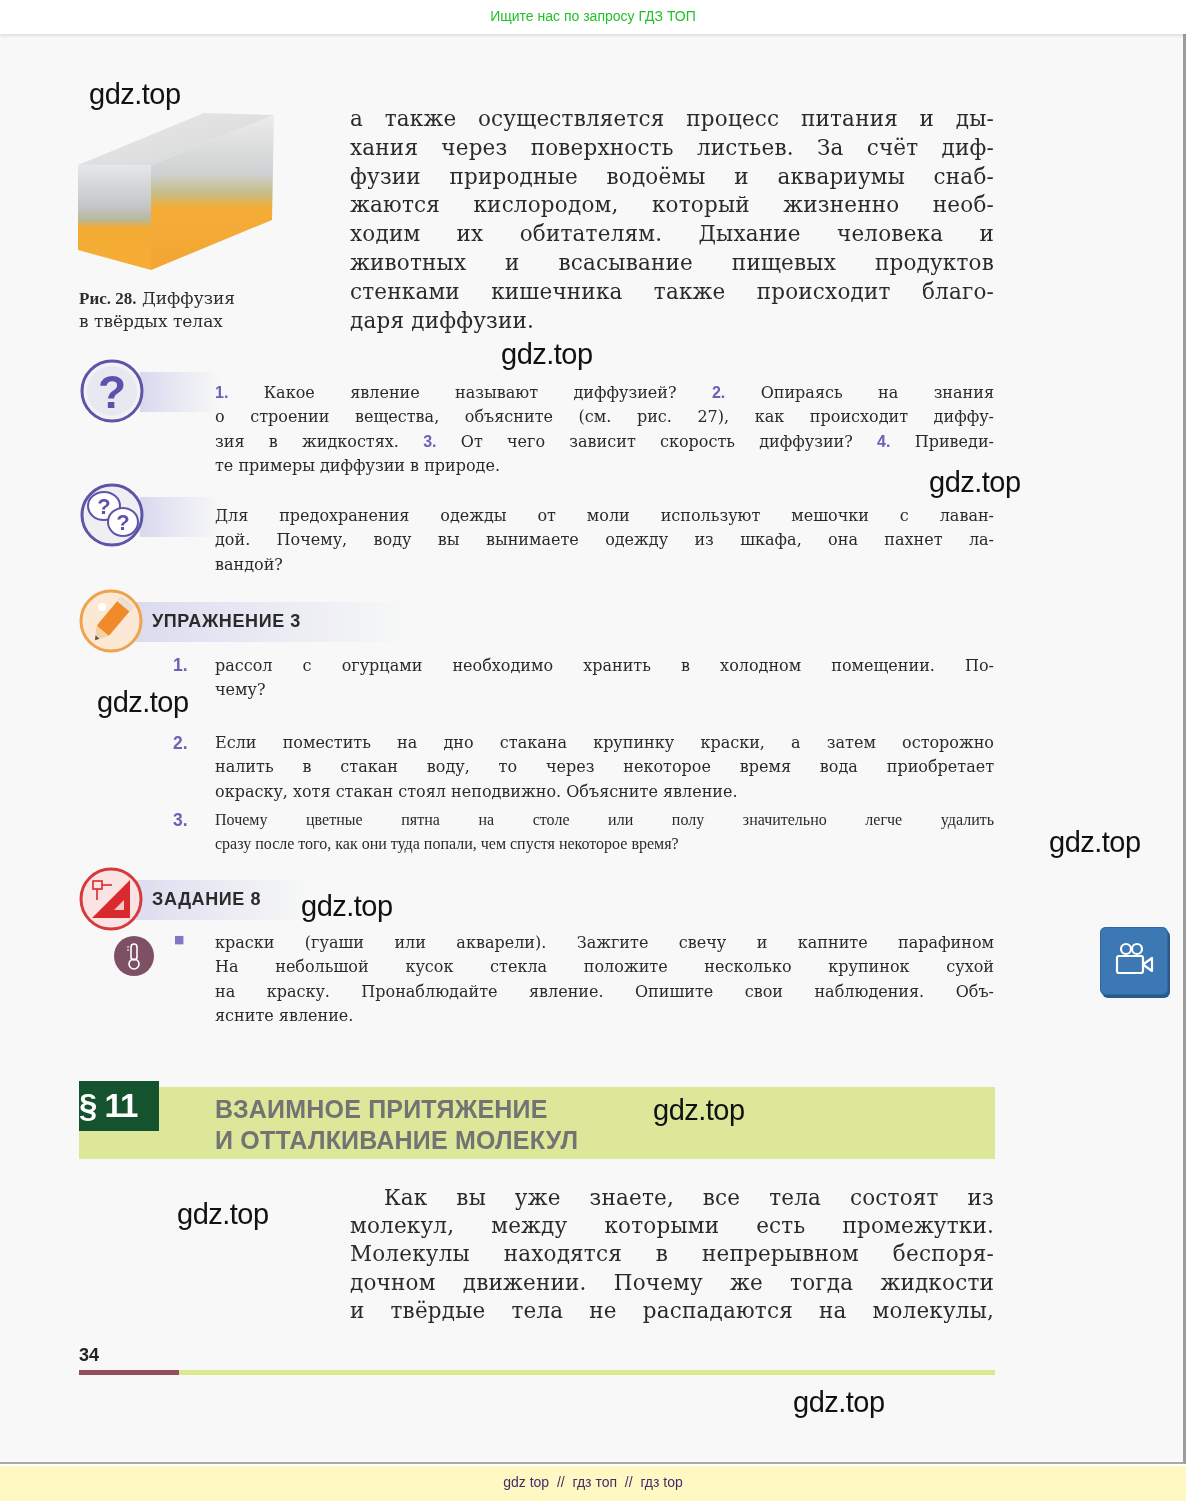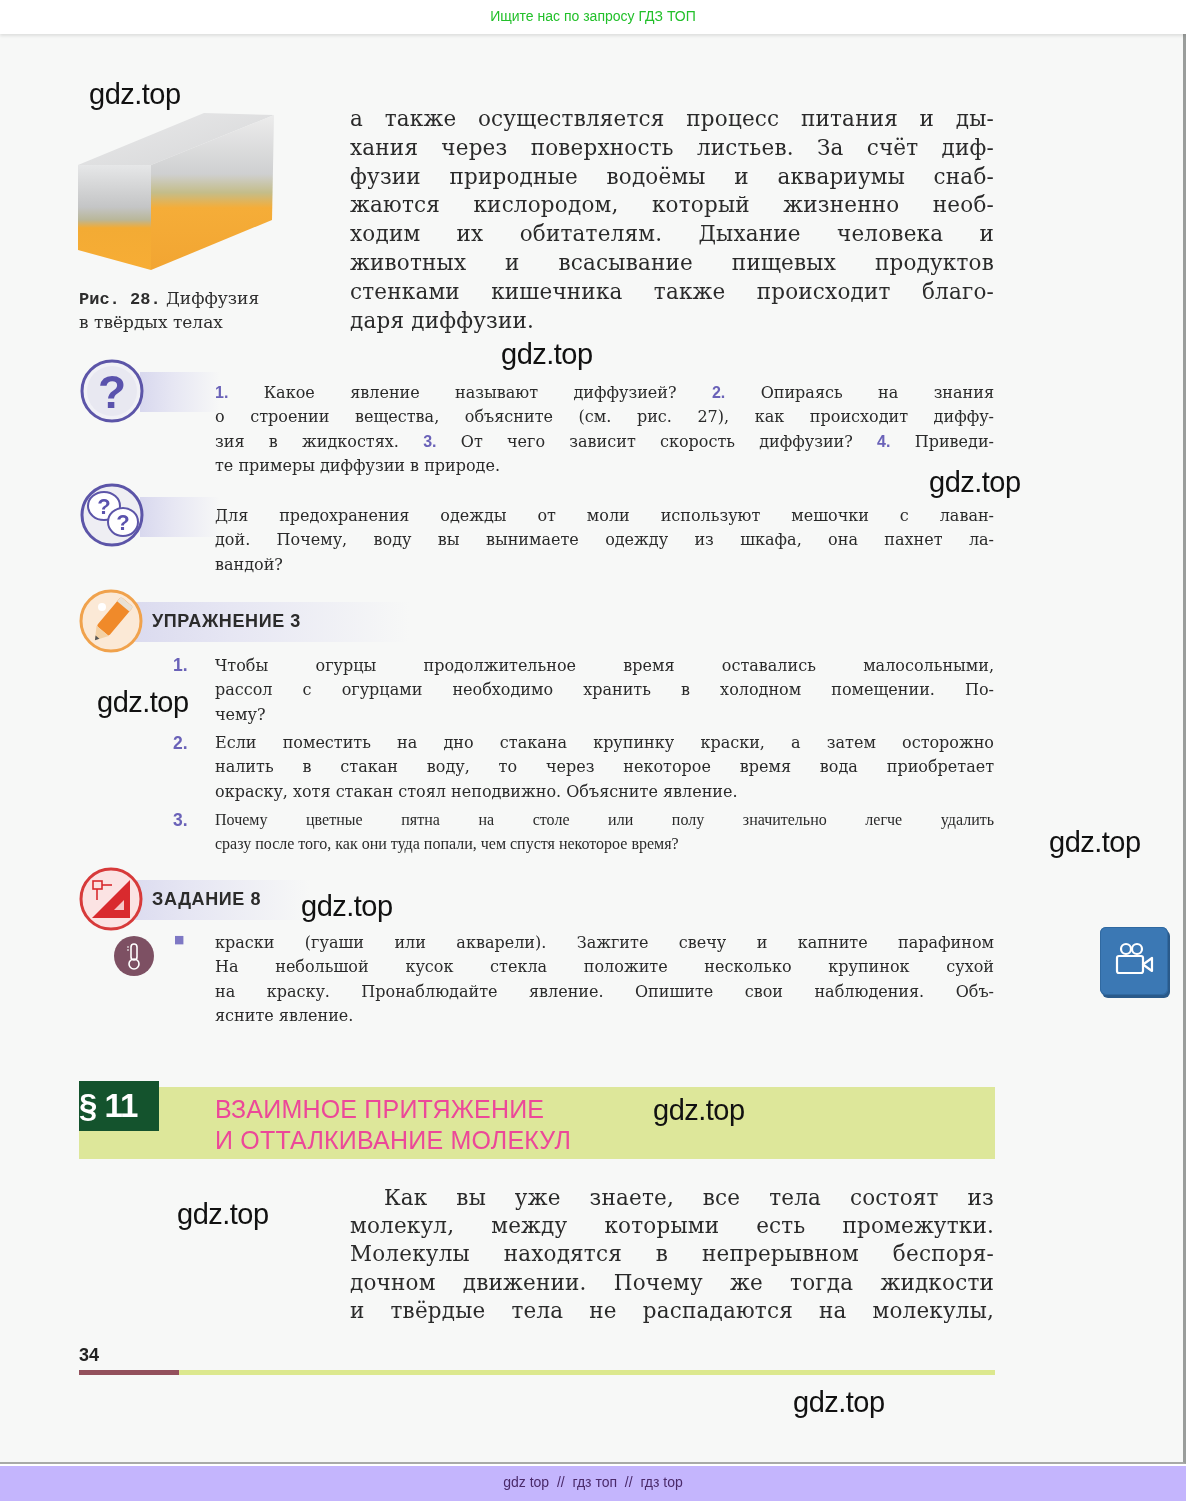--- a/index.html
+++ b/index.html
@@ -15,37 +15,37 @@
       z-index: 2;
     }
     .page {
       position: absolute; left: 0; top: 34px; width: 1186px; height: 1430px;
       background: #f7f8f7;
       border-right: 3px solid #9a9d9b;
       border-bottom: 2px solid #a8aaa8;
     }
     .bottom-bar {
       position: absolute; left: 0; top: 1466px; width: 1186px; height: 35px;
-      background: #c4b5fd; text-align: center;
+      background: #fef9c3; text-align: center;
       font-family: "Liberation Sans", sans-serif; font-size: 14px; color: #4a2a6a;
       line-height: 32px;
     }
 
     .wm {
       position: absolute; font-family: "Liberation Sans", sans-serif;
       font-size: 29px; color: #111; letter-spacing: -0.5px; z-index: 3;
     }
 
     
     .figure { position: absolute; left: 76px; top: 110px; width: 200px; height: 160px; }
     .fig-caption {
       position: absolute; left: 79px; top: 287px; width: 240px;
       font-size: 17px; line-height: 23px; color: #2d2d2d;
     }
-    .fig-caption b { font-family: Liberation Mono, monospace; font-weight: bold; margin-top: 48px; }
+    .fig-caption b { font-family: Liberation Serif, serif; font-weight: bold; margin-top: 48px; }
 
     .para {
       position: absolute; font-size: 21.5px; line-height: 28.8px; color: #2a2a2a;
       text-align: justify; letter-spacing: 0.2px;
     }
     .para .line { display: block; white-space: nowrap; text-align-last: justify; text-align: justify; }
     .para .line.last { text-align-last: left; }
 
     .small {
       position: absolute; font-size: 16px; line-height: 24.3px; color: #2a2a2a;
@@ -76,22 +76,22 @@
       background: #dde79a;
     }
     .section-tag {
       position: absolute; left: 79px; top: 1081px; width: 80px; height: 50px;
       background: #14532d; color: #ffffff;
       font-family: "Liberation Sans", sans-serif; font-weight: bold; font-size: 33px;
       line-height: 50px; letter-spacing: -1px;
     }
     .section-title {
       position: absolute; left: 215px; top: 1094px;
-      font-family: "Liberation Sans", sans-serif; font-weight: normal;
-      font-size: 25px; line-height: 31px; color: #ec4899; letter-spacing: 0.2px;
+      font-family: "Liberation Sans", sans-serif; font-weight: bold;
+      font-size: 25px; line-height: 31px; color: #737373; letter-spacing: 0.2px;
     }
 
     .page-num {
       position: absolute; left: 79px; top: 1345px;
       font-family: "Liberation Sans", sans-serif; font-weight: bold; font-size: 18px; color: #222;
     }
     .footer-rule {
       position: absolute; left: 79px; top: 1370px; width: 916px; height: 5px;
       background: #dce88e;
     }
@@ -200,21 +200,20 @@
       <polygon points="25,46 41,46 33,58" fill="#f3d1a5"></polygon>
       <polygon points="30.5,54 35.5,54 33,58" fill="#555"></polygon>
     </g>
     <circle cx="24" cy="19" r="4" fill="#ffffff"></circle>
   </svg>
 </div>
 <div class="head-label" style="left:152px; top:611px;">УПРАЖНЕНИЕ  3</div>
 
 <span class="list-num" style="left:173px; top:655px;">1.</span>
 <div class="small" style="left:215px; top:654px; width:779px;">
-  <span class="line">Чтобы огурцы продолжительное время оставались малосольными,</span>
   <span class="line">рассол с огурцами необходимо хранить в холодном помещении. По-</span>
   <span class="line last">чему?</span>
 </div>
 
 <span class="list-num" style="left:173px; top:733px;">2.</span>
 <div class="small" style="left:215px; top:731px; width:779px;">
   <span class="line">Если поместить на дно стакана крупинку краски, а затем осторожно</span>
   <span class="line">налить в стакан воду, то через некоторое время вода приобретает</span>
   <span class="line last">окраску, хотя стакан стоял неподвижно. Объясните явление.</span>
 </div>

